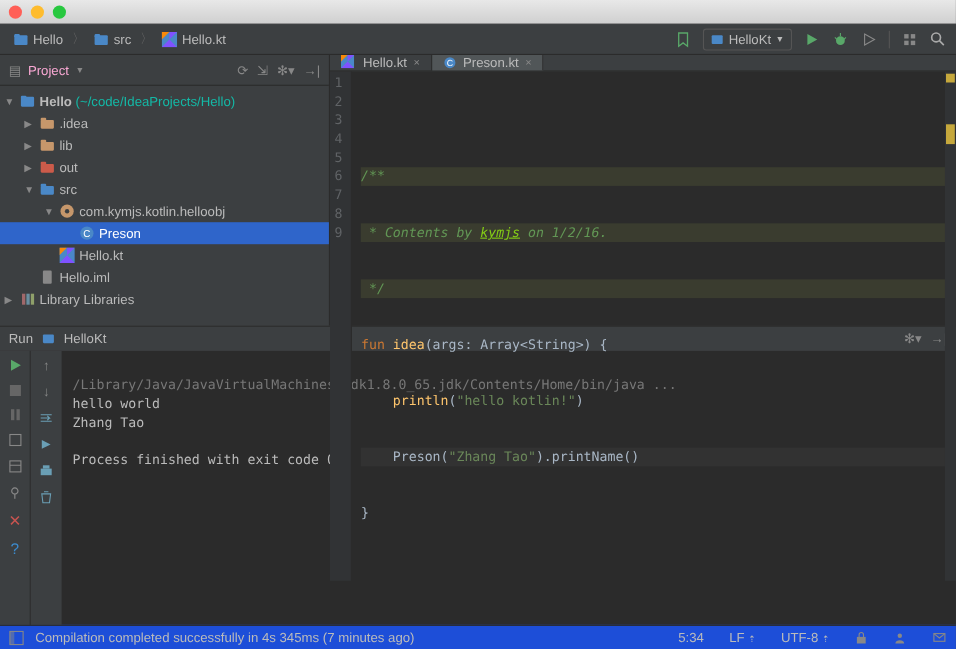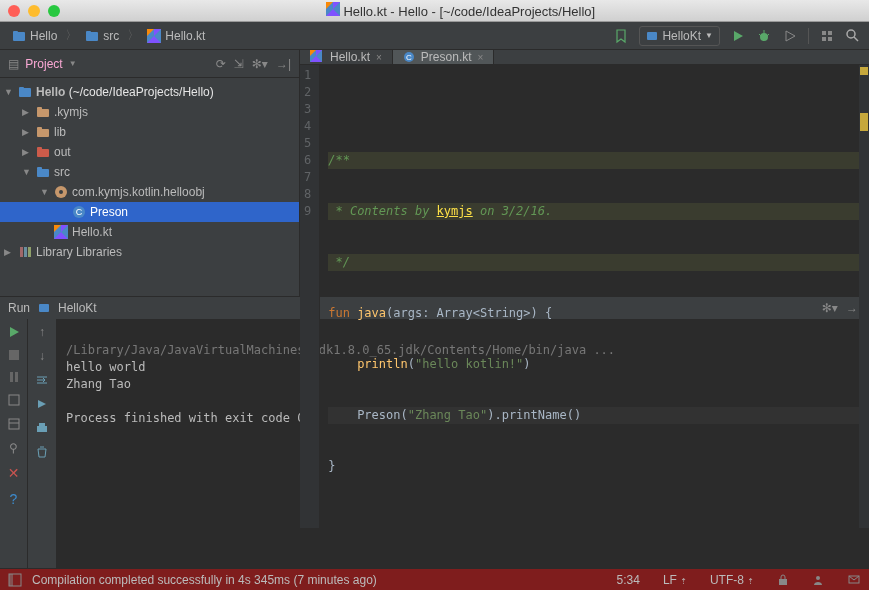--- a/index.html
+++ b/index.html
@@ -37,79 +37,69 @@
   height: 28px; display: flex; align-items: center; padding: 0 8px;
   border-bottom: 1px solid #2b2b2b; gap: 6px;
 }
 .side-header .label { color: #f9a8d4; }
 .side-header .tools { margin-left: auto; display:flex; gap:8px; }
 .tree { padding: 4px 0; }
 .tree-row { display:flex; align-items:center; height:20px; padding-left:4px; gap:4px; cursor:pointer; }
 .tree-row.sel { background: #2f65ca; color:#fff; }
 .indent0{padding-left:4px}.indent1{padding-left:22px}.indent2{padding-left:40px}.indent3{padding-left:58px}
 .arrow { width:10px; color:#888; font-size:9px; }
-.dim { color:#e5e5e5; }
+.dim { color:#14b8a6; }
 
 .editor-area { flex:1; display:flex; flex-direction:column; background:#2b2b2b; }
 .tabs { height:28px; display:flex; align-items:stretch; background:#3c3f41; border-bottom:1px solid #2b2b2b; }
 .tab { display:flex; align-items:center; gap:6px; padding:0 10px; border-right:1px solid #2b2b2b; cursor:pointer; }
 .tab.active { background:#515658; }
 .tab-close { color:#888; font-size:10px; }
 .editor { flex:1; display:flex; font-family:'Menlo',monospace; font-size:12px; position:relative; }
 .gutter { background:#313335; color:#606366; text-align:right; padding:2px 8px 2px 4px; border-right:1px solid #2b2b2b; }
 .gutter div { height:17px; line-height:17px; }
 .code { flex:1; padding:2px 0 2px 8px; line-height:17px; color:#a9b7c6; white-space:pre; position:relative; }
 .code-line { height:17px; }
 .code-line.hl { background:#323232; }
 .code-line.doc-hl { background:#3a3c2f; }
 .kw { color:#cc7832; }
 .str { color:#6a8759; }
 .doc { color:#629755; font-style:italic; }
-.doc-tag { color:#fde047; text-decoration:underline; }
+.doc-tag { color:#84cc16; font-style:italic; text-decoration:underline; }
 .fn { color:#ffc66d; }
 .err-strip { position:absolute; right:0; top:0; width:10px; height:100%; background:#313335; }
 .err-mark { position:absolute; right:1px; width:8px; height:8px; }
 
 .tool-window { border-top:1px solid #2b2b2b; background:#2b2b2b; height:272px; display:flex; flex-direction:column; }
 .tw-header { height:22px; background:#3c3f41; display:flex; align-items:center; padding:0 8px; gap:8px; }
 .tw-header .tw-label { color:#bbb; }
 .tw-header-tools { margin-left:auto; display:flex; gap:8px; }
 .tw-body { flex:1; display:flex; }
 .tw-icons-col { width:28px; background:#3c3f41; display:flex; flex-direction:column; align-items:center; padding:6px 0; gap:10px; border-right:1px solid #2b2b2b; }
 .tw-icons-col2 { width:28px; background:#3c3f41; display:flex; flex-direction:column; align-items:center; padding:6px 0; gap:10px; }
 .console { flex:1; padding:6px 10px; font-family:'Menlo',monospace; font-size:12px; line-height:17px; color:#bbbbbb; white-space:pre; }
 .console .dim-c { color:#777; }
 
-.statusbar { height:22px; background:#7f1d1d; border-top:1px solid #2b2b2b; display:flex; align-items:center; padding:0 8px; gap:10px; }
+.statusbar { height:22px; background:#1d4ed8; border-top:1px solid #2b2b2b; display:flex; align-items:center; padding:0 8px; gap:10px; }
 .statusbar .status-right { margin-left:auto; display:flex; gap:23px; align-items:center; }
 
 .folder-icon{color:#c6976b}.folder-blue{color:#4a88c7}.folder-red{color:#cc5b4a}
 .kt-icon{display:inline-flex;width:14px;height:14px;}
 svg { display:block; }
 .play-green{color:#59a869}.bug-green{color:#59a869}
 .small-btn{cursor:pointer;}
 </style>
 </head>
 <body>
 
 <div class="titlebar">
   <div class="traffic">
     <div class="dot r"></div>
     <div class="dot y"></div>
     <div class="dot g"></div>
-  </div>
-  <div class="title-text">
-    <span class="kt-icon">
-      <svg width="14" height="14" viewBox="0 0 14 14">
-          <rect width="14" height="14" fill="#4a88c7"></rect>
-          <polygon points="0,0 7,0 0,7" fill="#f88909"></polygon>
-          <polygon points="7,0 14,0 7,7 14,14 0,14 7,7" fill="#7f52ff"></polygon>
-        </svg>
-    </span>
-    <span>Hello.kt - Hello - [~/code/IdeaProjects/Hello]</span>
   </div>
 </div>
 
 <div class="navbar">
   <div class="crumb">
     <span>
         <svg width="14" height="14">
           <rect x="1" y="3" width="12" height="9" fill="#4a88c7" rx="1"></rect>
           <rect x="1" y="2" width="5" height="3" fill="#4a88c7" rx="1"></rect>
         </svg>
@@ -214,21 +204,21 @@
         <span><b>Hello</b> <span class="dim">(~/code/IdeaProjects/Hello)</span></span>
       </div>
       <div class="tree-row indent1">
         <span class="arrow">▶</span>
         <span class="folder-icon">
             <svg width="14" height="14">
               <rect x="1" y="4" width="12" height="8" fill="currentColor" rx="1"></rect>
               <rect x="1" y="2" width="5" height="3" fill="currentColor" rx="1"></rect>
             </svg>
           </span>
-        <span>.kymjs</span>
+        <span>.idea</span>
       </div>
       <div class="tree-row indent1">
         <span class="arrow">▶</span>
         <span class="folder-icon">
             <svg width="14" height="14">
               <rect x="1" y="4" width="12" height="8" fill="currentColor" rx="1"></rect>
               <rect x="1" y="2" width="5" height="3" fill="currentColor" rx="1"></rect>
             </svg>
           </span>
         <span>lib</span>
@@ -276,20 +266,29 @@
       <div class="tree-row indent2">
         <span class="arrow"></span>
         <span class="kt-icon">
             <svg width="14" height="14" viewBox="0 0 14 14">
               <rect width="14" height="14" fill="#4a88c7"></rect>
               <polygon points="0,0 7,0 0,7" fill="#f88909"></polygon>
               <polygon points="7,0 14,0 7,7 14,14 0,14 7,7" fill="#7f52ff"></polygon>
             </svg>
           </span>
         <span>Hello.kt</span>
+      </div>
+      <div class="tree-row indent1">
+        <span class="arrow"></span>
+        <span>
+            <svg width="14" height="14">
+              <rect x="3" y="1" width="8" height="12" fill="#888" rx="1"></rect>
+            </svg>
+          </span>
+        <span>Hello.iml</span>
       </div>
       <div class="tree-row indent0">
         <span class="arrow">▶</span>
         <span style="color:#a0686a">
             <svg width="14" height="14">
               <rect x="2" y="2" width="3" height="10" fill="currentColor"></rect>
               <rect x="6" y="2" width="3" height="10" fill="#6a8fa0"></rect>
               <rect x="10" y="2" width="3" height="10" fill="#8fa06a"></rect>
             </svg>
           </span>
@@ -330,23 +329,23 @@
           <div>4</div>
           <div>5</div>
           <div>6</div>
           <div>7</div>
           <div>8</div>
           <div>9</div>
       </div>
       <div class="code">
         <div class="code-line"></div>
         <div class="code-line doc-hl"><span class="doc">/**</span></div>
-        <div class="code-line doc-hl"><span class="doc"> * Contents by </span><span class="doc-tag">kymjs</span><span class="doc"> on 3/2/16.</span></div>
+        <div class="code-line doc-hl"><span class="doc"> * Contents by </span><span class="doc-tag">kymjs</span><span class="doc"> on 1/2/16.</span></div>
         <div class="code-line doc-hl"><span class="doc"> */</span></div>
-        <div class="code-line"><span class="kw">fun </span><span class="fn">java</span><span>(args: Array&lt;String&gt;) {</span></div>
+        <div class="code-line"><span class="kw">fun </span><span class="fn">idea</span><span>(args: Array&lt;String&gt;) {</span></div>
         <div class="code-line"><span>    </span><span class="fn">println</span><span>(</span><span class="str">"hello kotlin!"</span><span>)</span></div>
         <div class="code-line hl"><span>    Preson(</span><span class="str">"Zhang Tao"</span><span>).printName()</span></div>
         <div class="code-line"><span>}</span></div>
         <div class="err-strip">
           <div class="err-mark" style="top:2px;background:#c6a83c"></div>
           <div class="err-mark" style="top:48px;height:18px;background:#c6a83c"></div>
         </div>
       </div>
     </div>
   </div>

